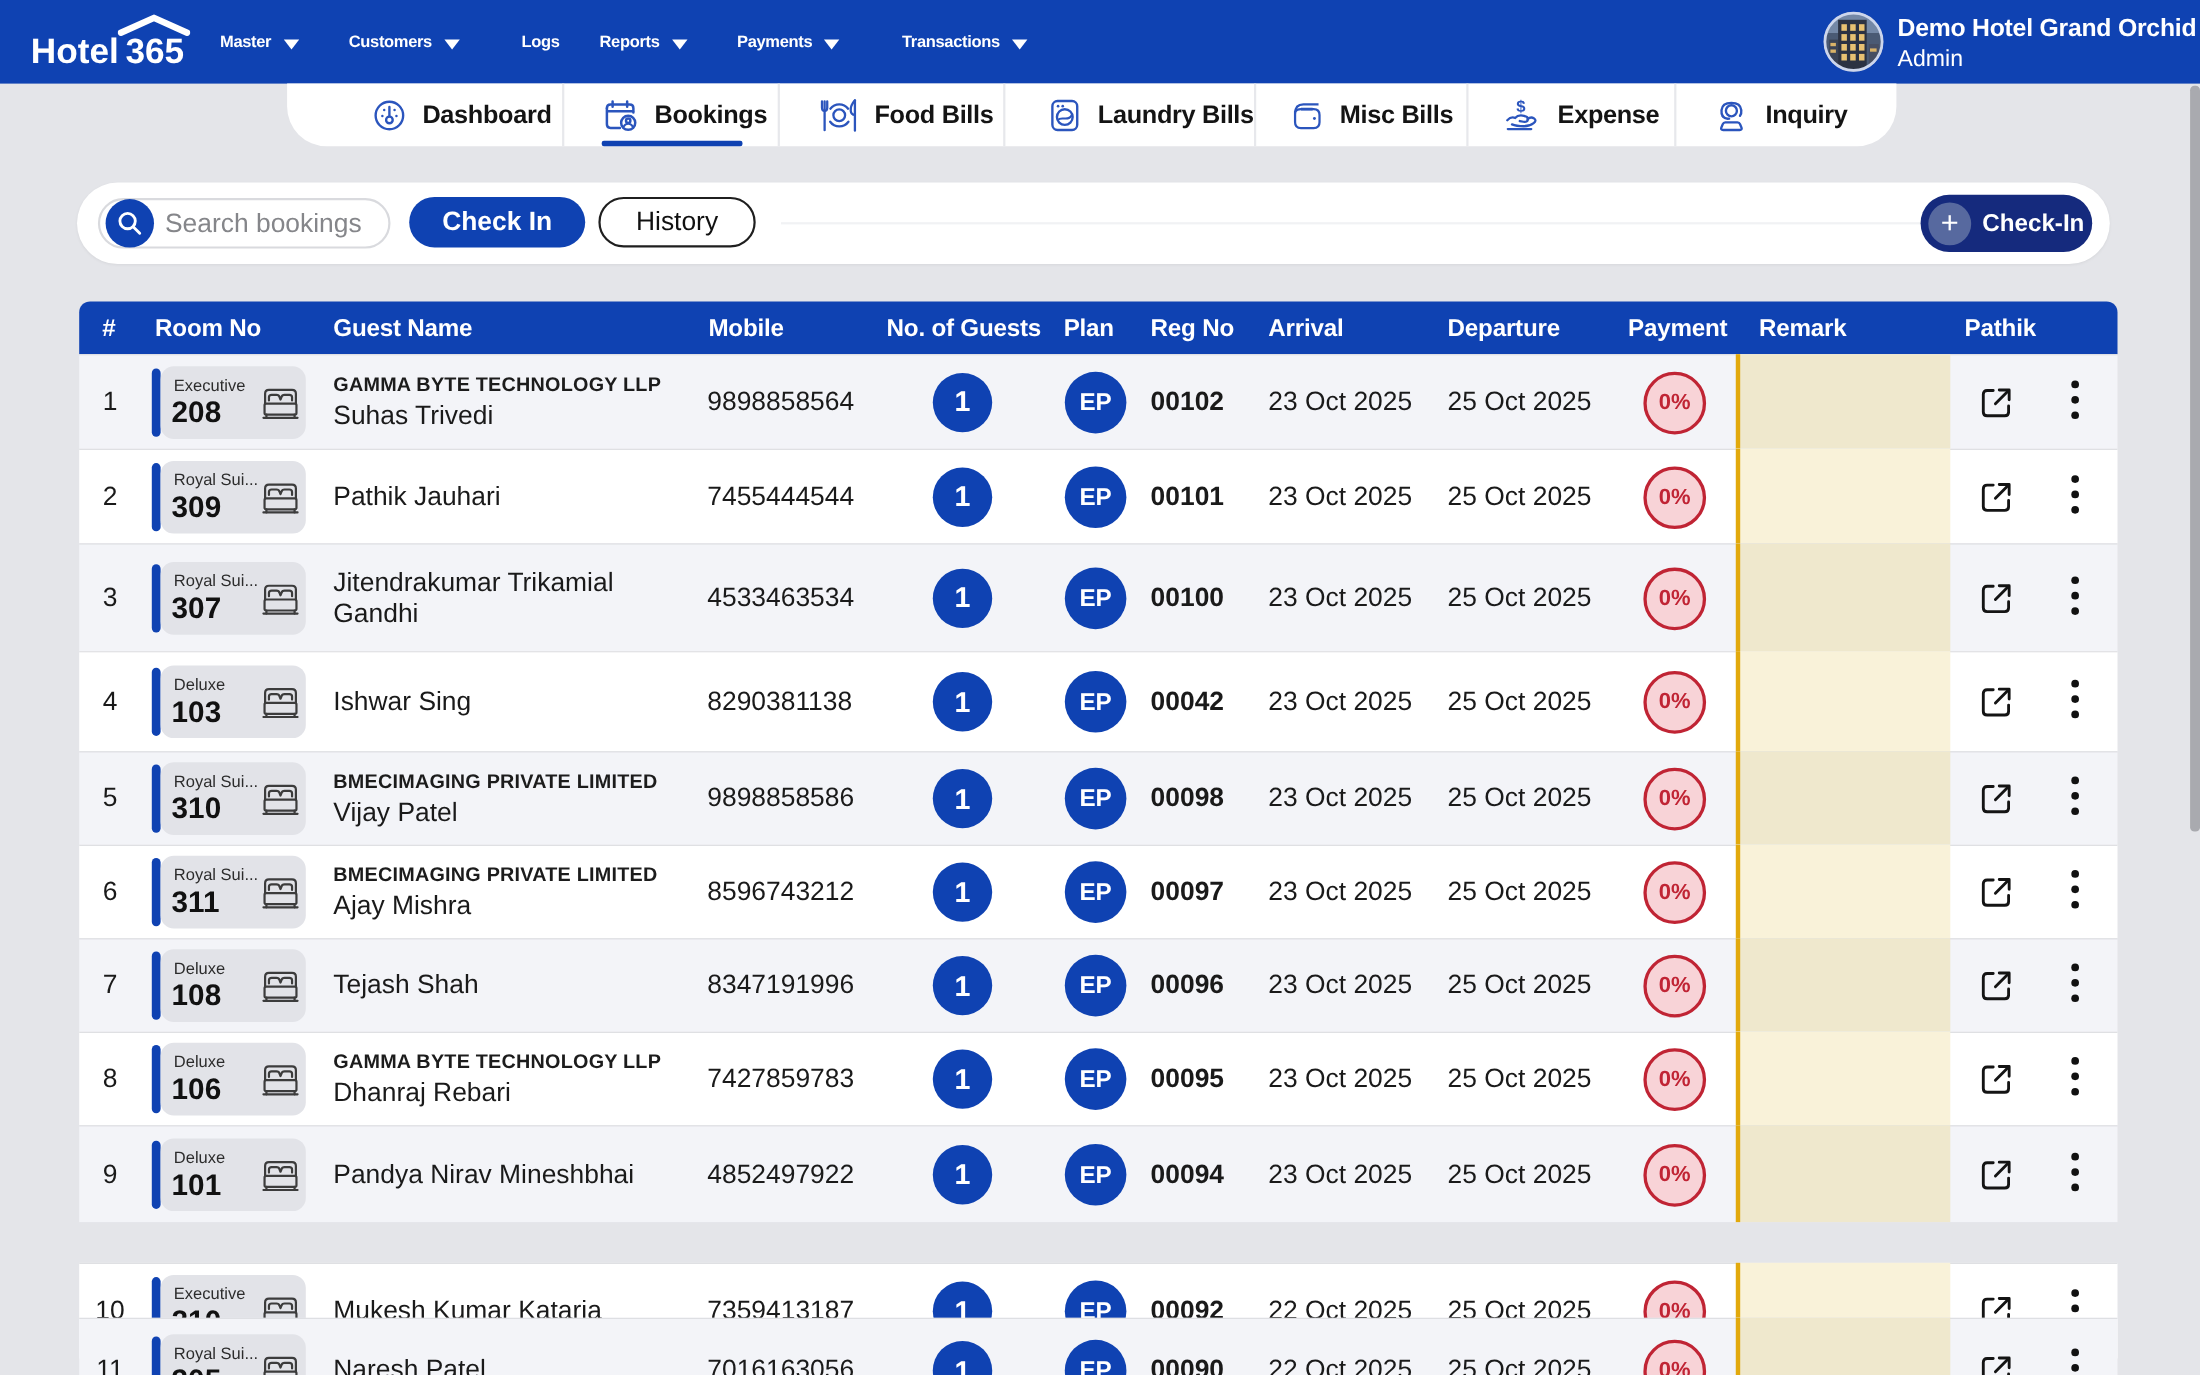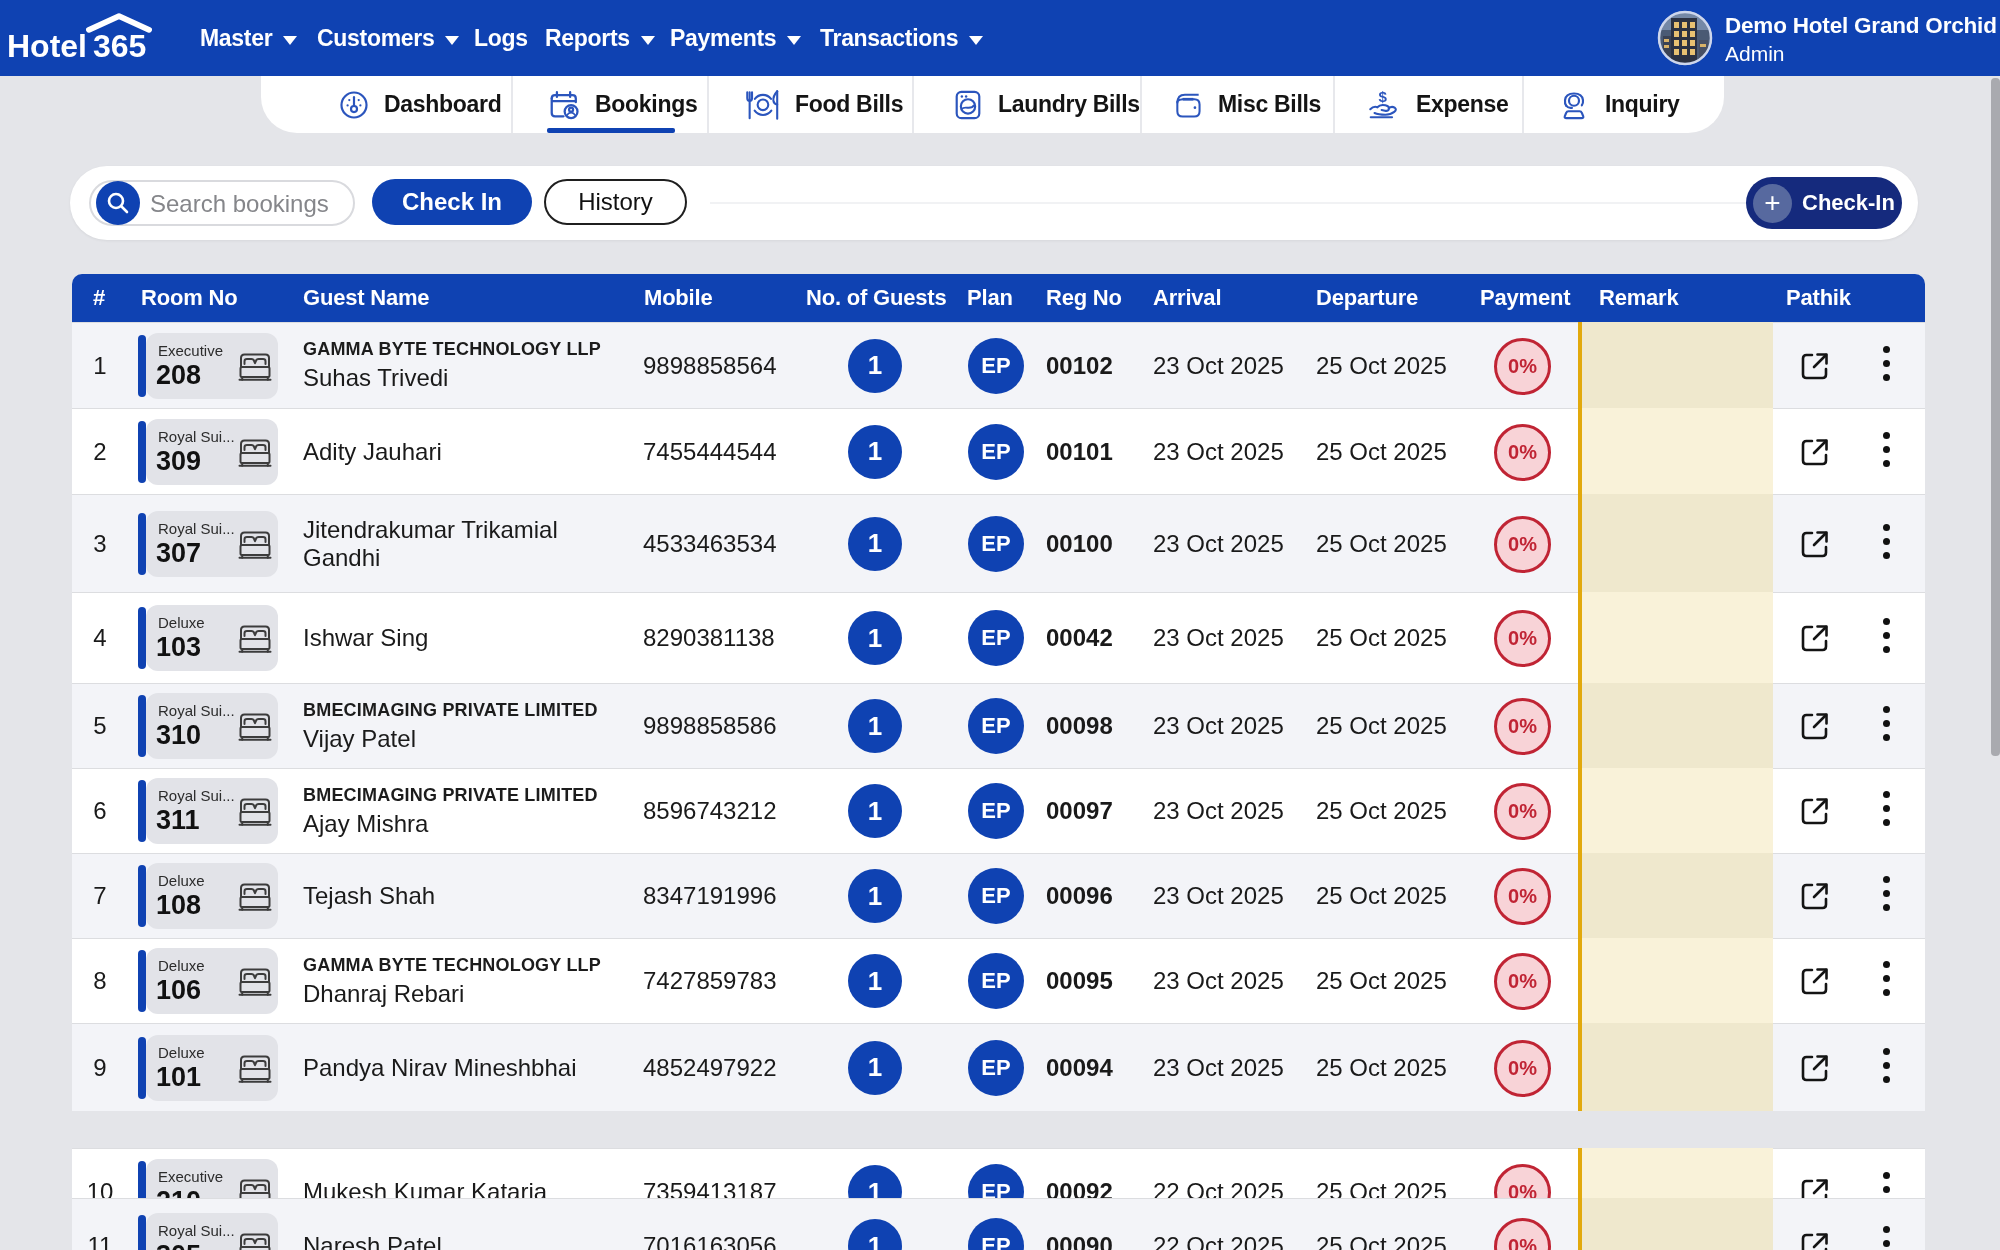--- a/index.html
+++ b/index.html
@@ -3,22 +3,22 @@
 <meta charset="utf-8">
 <style>
   * { margin:0; padding:0; box-sizing:border-box; }
   html,body { width:2000px; height:1250px; overflow:hidden; }
   body { font-family:"Liberation Sans", sans-serif; background:#e4e5e9; }
   #app { position:relative; width:2000px; height:1250px; overflow:hidden; }
   .abs { position:absolute; }
 
   
   .nav { left:0; top:0; width:2000px; height:76px; background:#0f42b2; }
-  .logo { left:7px; top:28px; color:#fff; font-weight:bold; font-size:32px; letter-spacing:0px; }
-  .menu-item { top:0; height:76px; display:flex; align-items:center; color:#fff; font-weight:bold; font-size:23px; letter-spacing:-0.3px; white-space:nowrap; }
+  .logo { left:28px; top:28px; color:#fff; font-weight:bold; font-size:32px; letter-spacing:0px; }
+  .menu-item { top:0; height:76px; display:flex; align-items:center; color:#fff; font-weight:bold; font-size:15px; letter-spacing:-0.3px; white-space:nowrap; }
   .caret { display:inline-block; width:0; height:0; border-left:7.5px solid transparent; border-right:7.5px solid transparent; border-top:9px solid #fff; margin-left:11px; margin-top:4px; }
   .usr-name { color:#fff; font-weight:bold; font-size:22.5px; left:1725px; top:13px; white-space:nowrap; letter-spacing:-0.2px; }
   .usr-role { color:#fff; font-size:21px; left:1725px; top:42px; }
 
   
   .tabbar { left:261px; top:76px; width:1463px; height:57px; background:#fff; border-radius:0 0 36px 36px; }
   .tabsep { position:absolute; top:0; width:2px; height:57px; background:#e7e8ec; }
   .tab { position:absolute; top:0; height:57px; display:flex; align-items:center; color:#141414; font-weight:bold; font-size:23px; letter-spacing:-0.3px; white-space:nowrap; }
   .tab svg { margin-right:14px; }
   .underline { position:absolute; left:286px; top:52px; width:128px; height:5px; background:#0f42b2; border-radius:2px; }
@@ -283,21 +283,21 @@
                   <path d="M5 19 V10 Q5 6.5 8.5 6.5 H29.5 Q33 6.5 33 10 V19"></path>
                   <path d="M8.5 16 V13.2 Q8.5 11 11 11 H15.3 Q17.6 11 18.1 13 L19 15.2 L19.9 13 Q20.4 11 22.7 11 H27 Q29.5 11 29.5 13.2 V16"></path>
                   <rect x="4.5" y="19" width="29" height="10" rx="1.5"></rect>
                   <path d="M3.5 31.8 H34.5"></path>
                   <path d="M6.2 29 V31.8 M31.8 29 V31.8"></path>
                 </g>
               </svg></div>
           </div>
         </div>
       <div class="cell c-guest">
-          <div class="gname">Adity Jauhari</div>
+          <div class="gname">Pathik Jauhari</div>
         </div>
       <div class="cell c-mob">7455444544</div>
       <div class="gcircle">1</div>
       <div class="epcircle">EP</div>
       <div class="cell c-reg">00101</div>
       <div class="cell c-arr">23 Oct 2025</div>
       <div class="cell c-dep">25 Oct 2025</div>
       <div class="paycircle">0%</div>
       <div class="remark"></div>
       <div class="ext"><svg width="34" height="34" viewBox="0 0 34 34">

